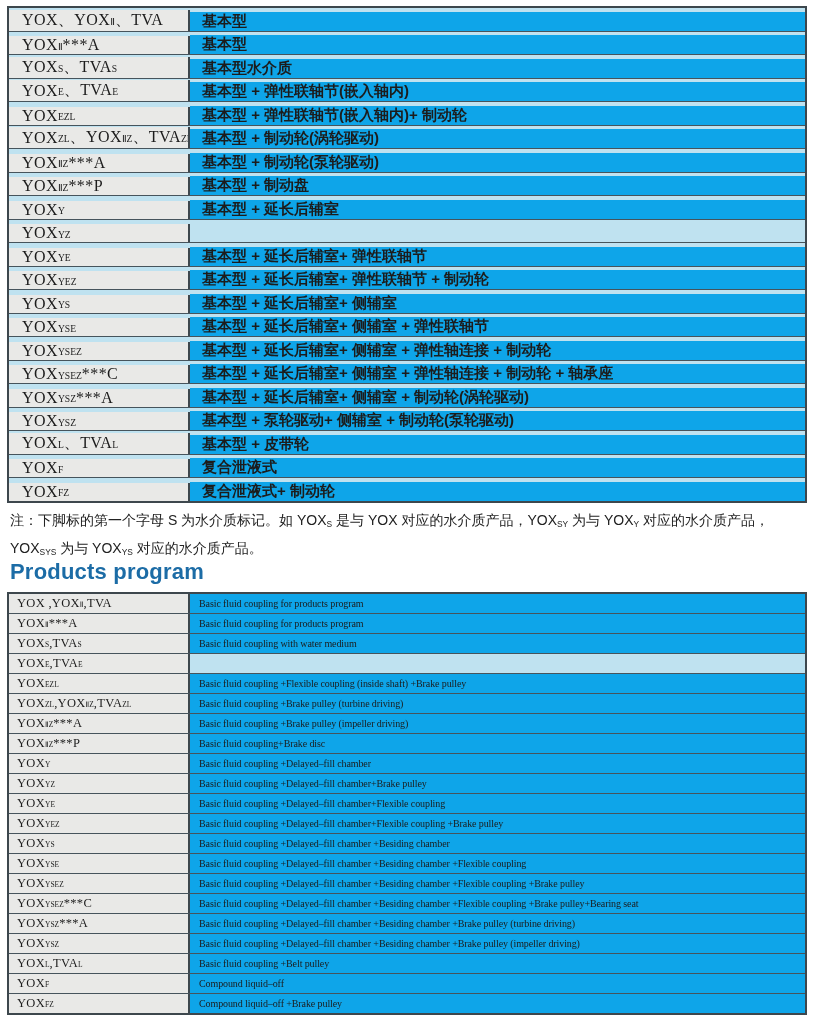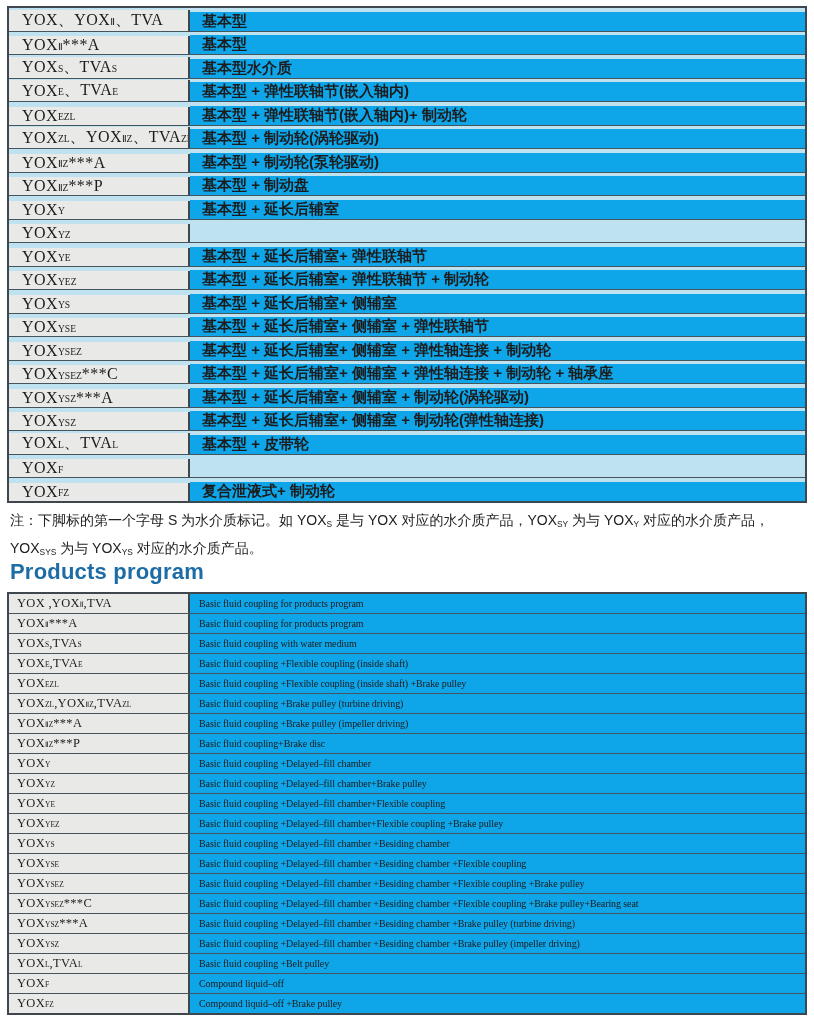--- a/index.html
+++ b/index.html
@@ -122,30 +122,31 @@
     <div class="cell desc-cell">基本型 + 延长后辅室+ 侧辅室 + 弹性轴连接 + 制动轮 + 轴承座</div>
   </div>
 
   <div class="row">
     <div class="cell model-cell">YOX<sub>YSZ</sub>***A</div>
     <div class="cell desc-cell">基本型 + 延长后辅室+ 侧辅室 + 制动轮(涡轮驱动)</div>
   </div>
 
   <div class="row">
     <div class="cell model-cell">YOX<sub>YSZ</sub></div>
-    <div class="cell desc-cell">基本型 + 延长后辅室+ 侧辅室 + 制动轮(弹性轴连接)</div>
+    <div class="cell desc-cell">基本型 + 泵轮驱动+ 侧辅室 + 制动轮(泵轮驱动)</div>
   </div>
 
   <div class="row">
     <div class="cell model-cell">YOX<sub>L</sub>、TVA<sub>L</sub></div>
     <div class="cell desc-cell">基本型 + 皮带轮</div>
   </div>
 
   <div class="row">
     <div class="cell model-cell">YOX<sub>F</sub></div>
+    <div class="cell desc-cell">复合泄液式</div>
   </div>
 
   <div class="row">
     <div class="cell model-cell">YOX<sub>FZ</sub></div>
     <div class="cell desc-cell">复合泄液式+ 制动轮</div>
   </div>
 </section>
 
 <div class="note">
   <div class="note-line">注：下脚标的第一个字母 S 为水介质标记。如 YOX<sub>S</sub> 是与 YOX 对应的水介质产品，YOX<sub>SY</sub> 为与 YOX<sub>Y</sub> 对应的水介质产品，</div>
@@ -165,21 +166,20 @@
     <div class="cell desc-cell">Basic fluid coupling for products program</div>
   </div>
 
   <div class="row">
     <div class="cell model-cell">YOX<sub>S</sub> ,TVA<sub>S</sub></div>
     <div class="cell desc-cell">Basic fluid coupling with water medium</div>
   </div>
 
   <div class="row">
     <div class="cell model-cell">YOX<sub>E</sub> ,TVA<sub>E</sub></div>
-    <div class="cell desc-cell">Basic fluid coupling +Flexible coupling (inside shaft)</div>
   </div>
 
   <div class="row">
     <div class="cell model-cell">YOX<sub>EZL</sub></div>
     <div class="cell desc-cell">Basic fluid coupling +Flexible coupling (inside shaft) +Brake pulley</div>
   </div>
 
   <div class="row">
     <div class="cell model-cell">YOX<sub>ZL</sub> ,YOX<sub>ⅡZ</sub> ,TVA<sub>ZL</sub></div>
     <div class="cell desc-cell">Basic fluid coupling +Brake pulley (turbine driving)</div>

